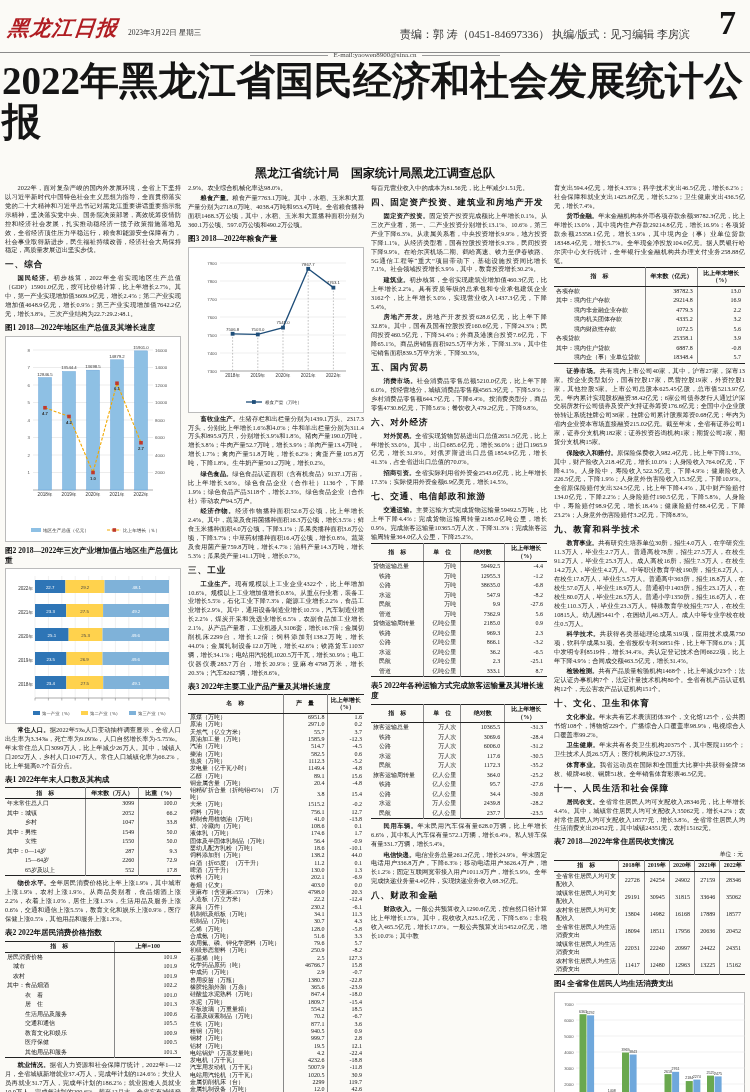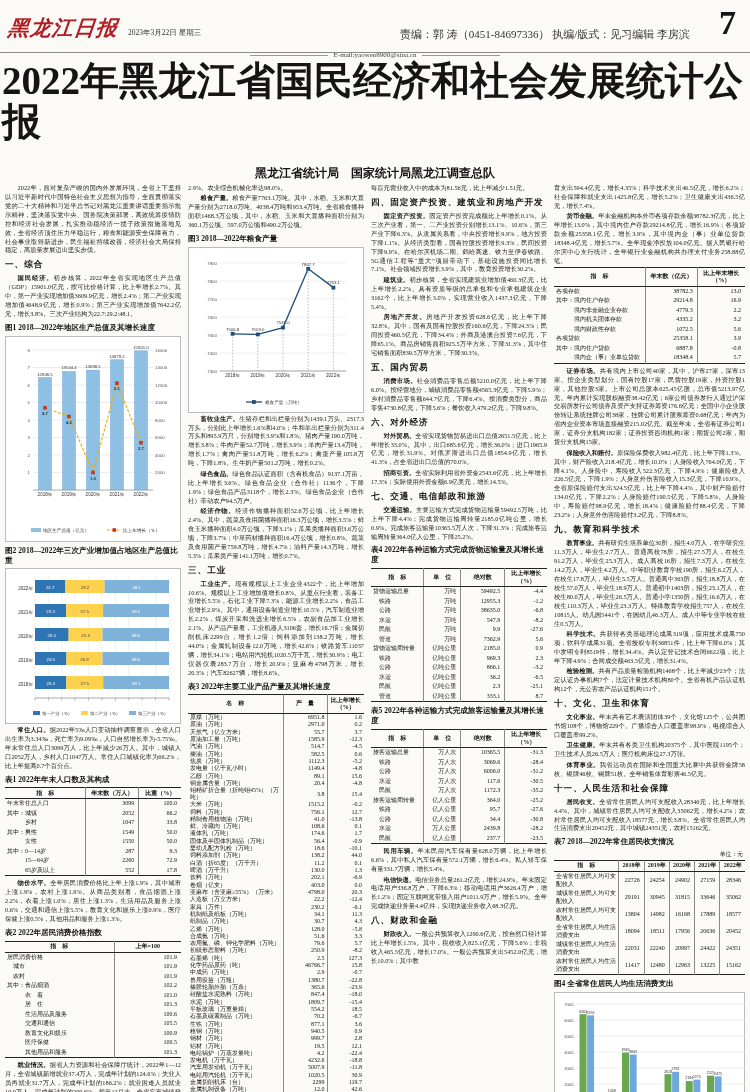--- a/index.html
+++ b/index.html
@@ -645,21 +645,20 @@
         <p><span class="lead">固定资产投资。</span>固定资产投资完成额比上年增长0.1%。从三次产业看，第一、二产业投资分别增长13.1%、10.6%，第三产业下降6.3%。从隶属关系看，中央投资增长9.9%，地方投资下降1.1%。从经济类型看，国有控股投资增长9.3%，民间投资下降9.9%。在哈尔滨机场二期、鹤哈高速、铁力至伊春铁路、5G通信工程等“重大”项目带动下，基础设施投资同比增长7.1%。社会领域投资增长3.9%，其中，教育投资增长30.2%。</p>
         <p><span class="lead">建筑业。</span>初步核算，全省实现建筑业增加值460.3亿元，比上年增长2.2%。具有资质等级的总承包和专业承包建筑企业3162个，比上年增长3.0%，实现营业收入1437.3亿元，下降5.4%。</p>
         <p><span class="lead">房地产开发。</span>房地产开发投资628.6亿元，比上年下降32.8%。其中，国有及国有控股投资160.6亿元，下降24.3%；民间投资460.5亿元，下降34.4%；外商及港澳台投资7.6亿元，下降65.1%。商品房销售面积925.5万平方米，下降31.3%，其中住宅销售面积839.5万平方米，下降30.3%。</p>
         <h3 class="sec">五、国内贸易</h3>
         <p><span class="lead">消费市场。</span>社会消费品零售总额5210.0亿元，比上年下降6.0%。按经营地分，城镇消费品零售额4565.3亿元，下降5.9%；乡村消费品零售额644.7亿元，下降6.4%。按消费类型分，商品零售4730.8亿元，下降5.6%；餐饮收入479.2亿元，下降9.8%。</p>
         <h3 class="sec">六、对外经济</h3>
         <p><span class="lead">对外贸易。</span>全省实现货物贸易进出口总值2651.5亿元，比上年增长33.0%。其中，出口685.6亿元，增长36.0%；进口1965.9亿元，增长31.9%。对俄罗斯进出口总值1854.9亿元，增长41.3%，占全省进出口总值的70.0%。</p>
         <p><span class="lead">招商引资。</span>全省实际利用省外资金2543.6亿元，比上年增长17.3%；实际使用外资金额6.9亿美元，增长14.5%。</p>
         <h3 class="sec">七、交通、电信邮政和旅游</h3>
         <p><span class="lead">交通运输。</span>主要运输方式完成货物运输量59492.5万吨，比上年下降4.4%；完成货物运输周转量2185.0亿吨公里，增长0.9%。完成旅客运输量10365.5万人次，下降31.3%；完成旅客运输周转量364.0亿人公里，下降25.2%。</p>
-        <div class="tt">表4 2022年各种运输方式完成货物运输量及其增长速度</div>
         <table>
           <colgroup>
             <col style="width: 30%;">
             <col style="width: 21%;">
             <col style="width: 25%;">
             <col style="width: 24%;">
           </colgroup>
           <thead>
             <tr>
               <th>指　标</th>

